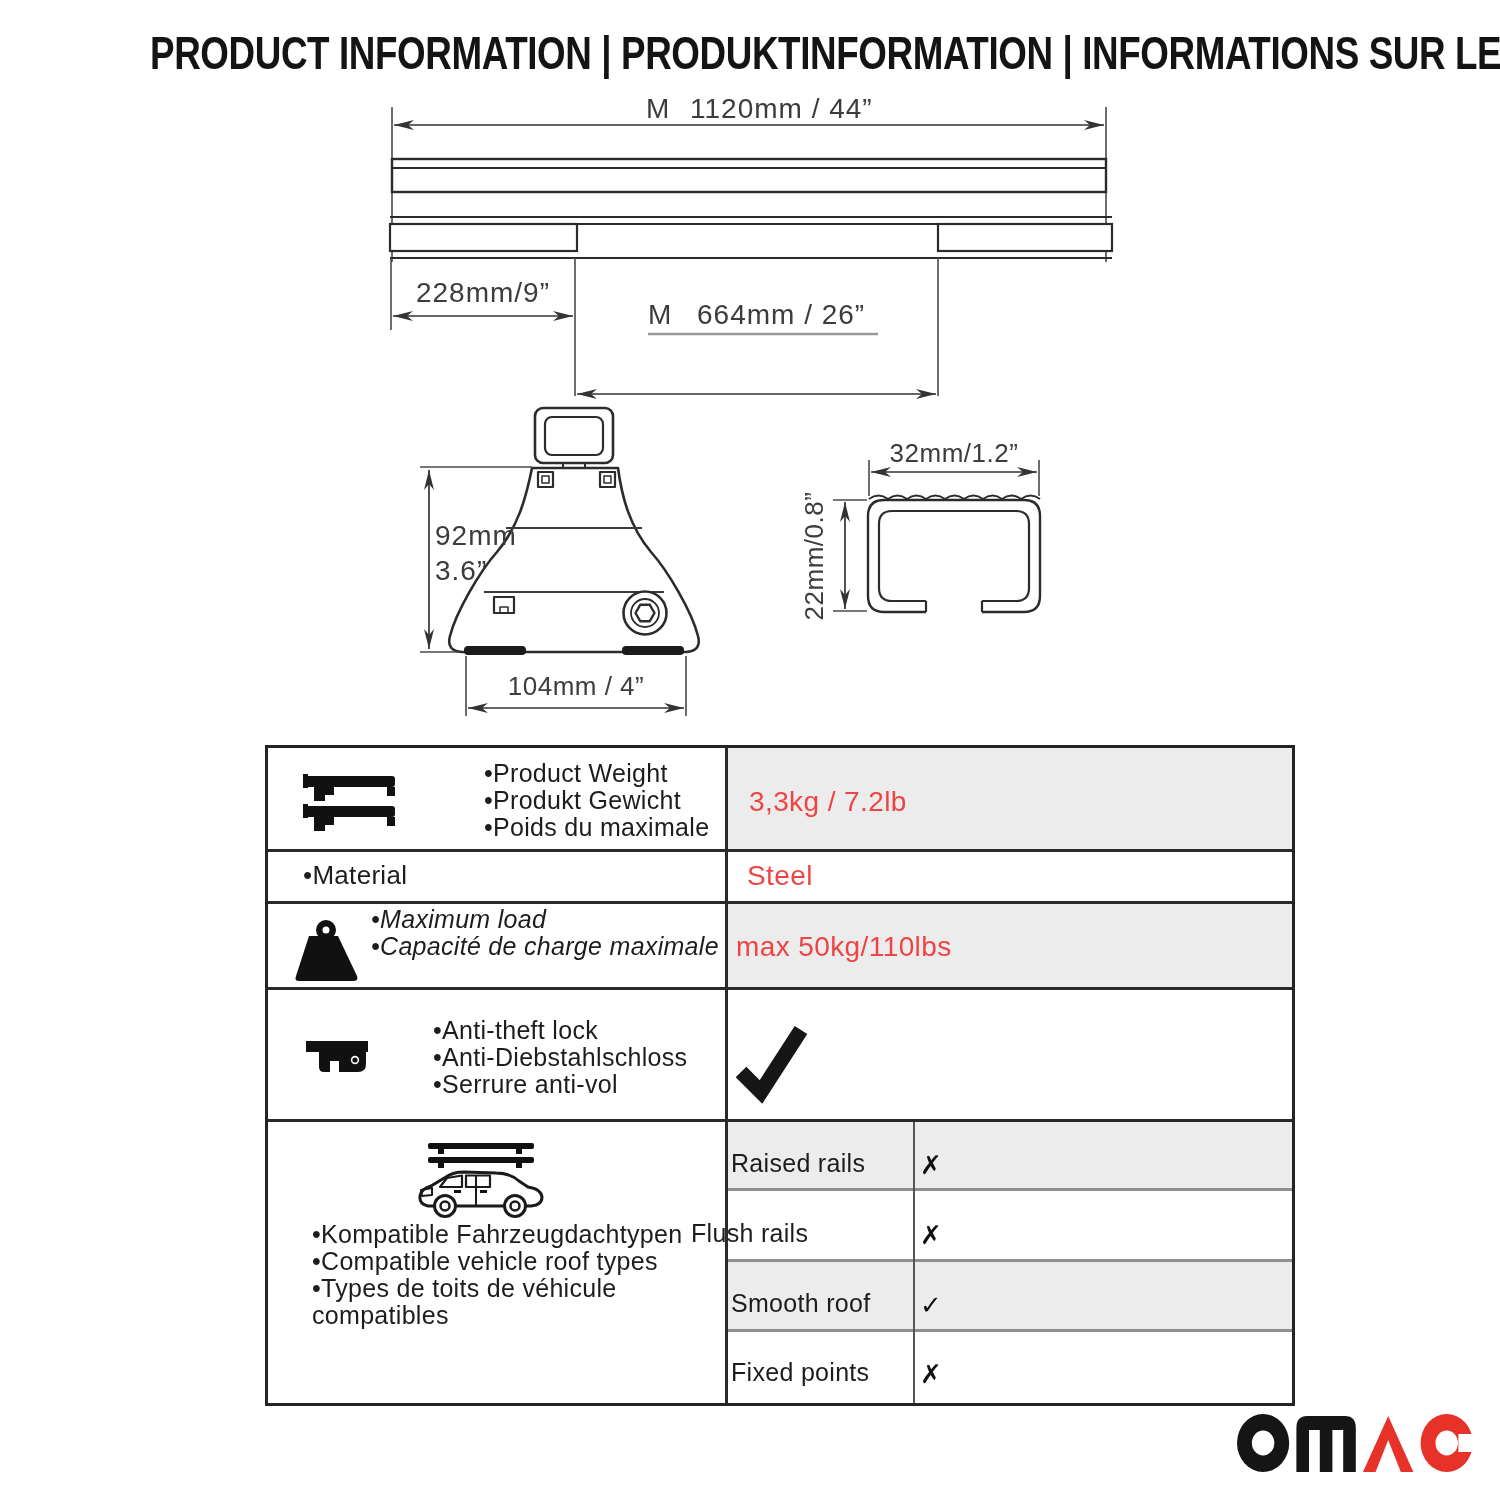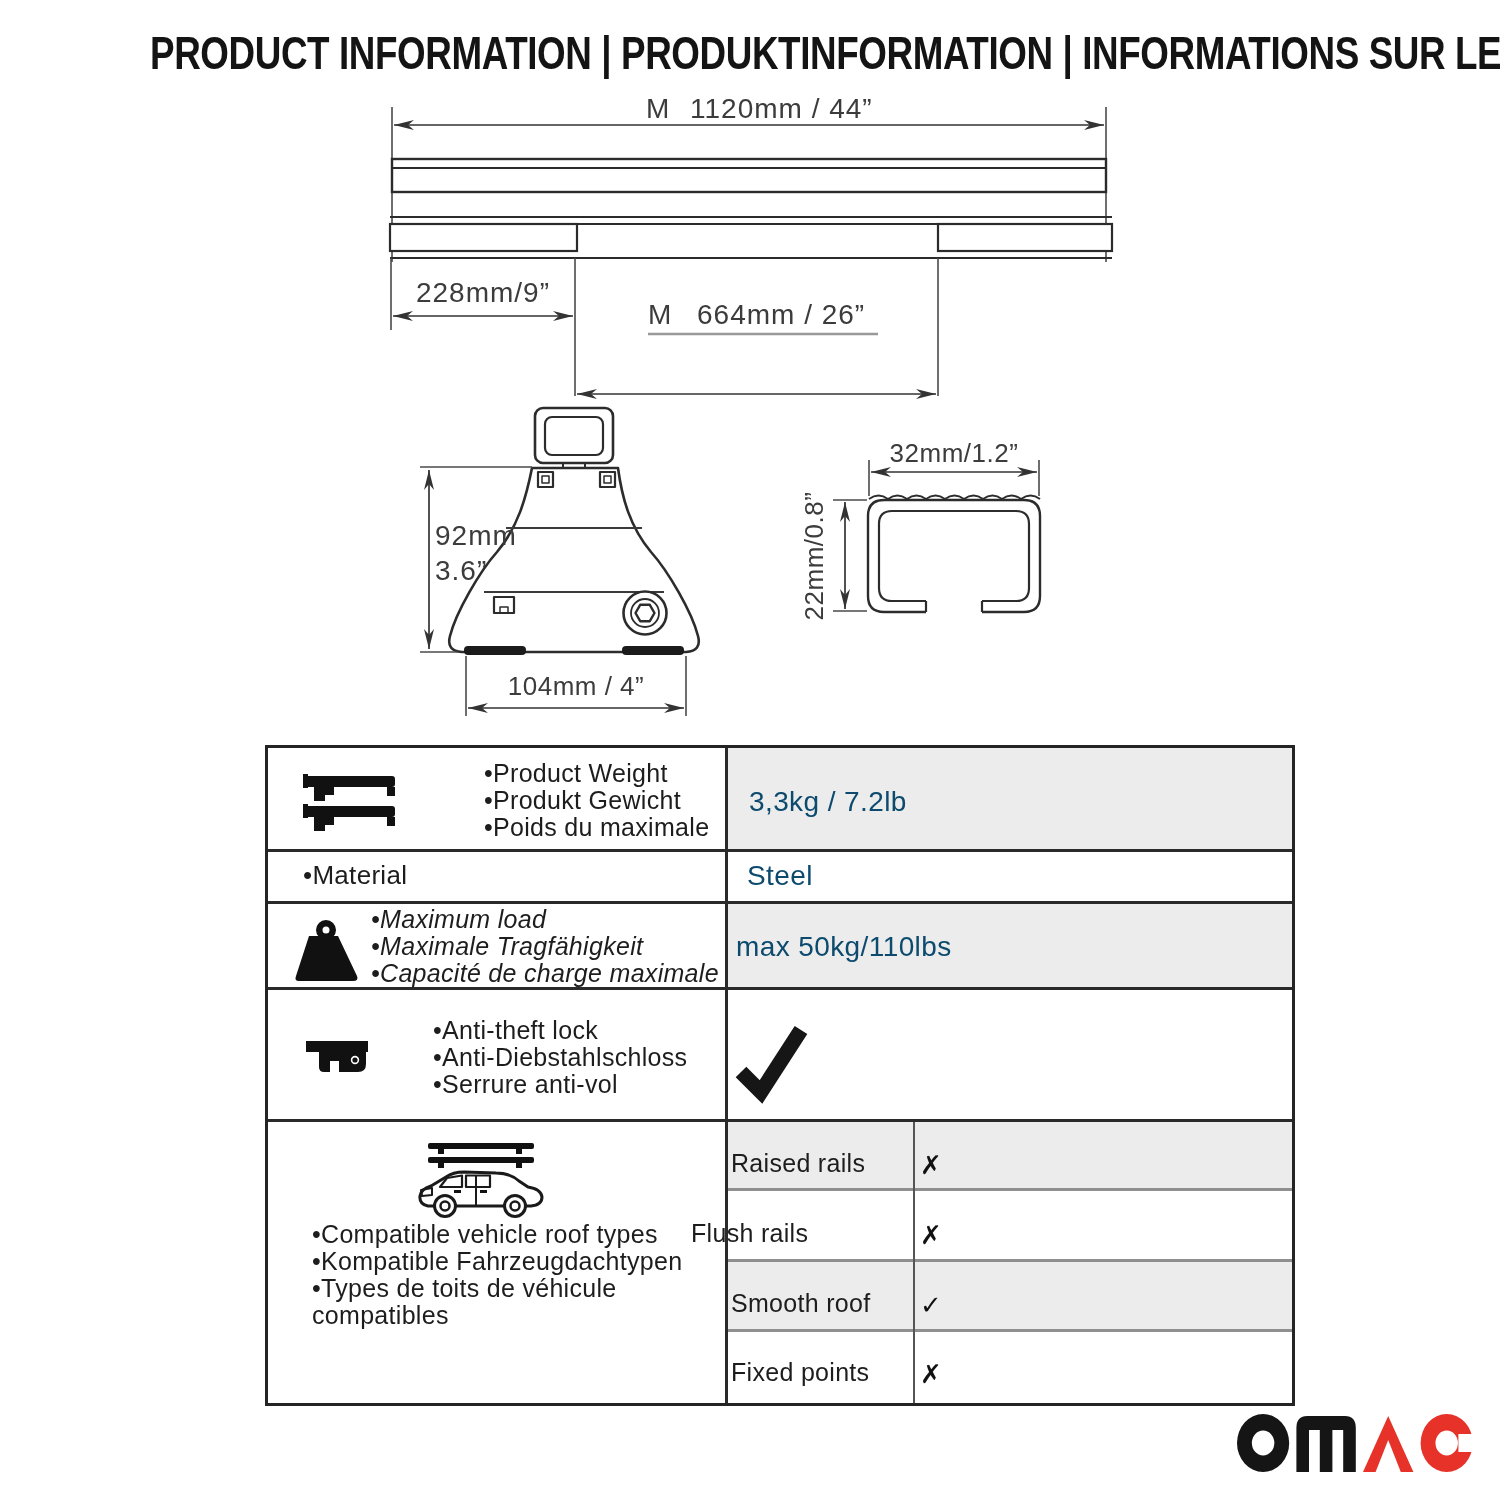--- a/index.html
+++ b/index.html
@@ -9,21 +9,21 @@
   .title{top:26px;left:0;width:1500px;text-align:center;font-size:46px;font-weight:bold;
          color:#141414;letter-spacing:-0.5px;transform:scaleX(0.80);transform-origin:center;
          white-space:nowrap;}
   .cell-bg{background:#ececec;}
   .hline{background:#2a2a2a;height:3px;}
   .subhline{background:#8f8f8f;height:3px;}
   .vline{background:#2a2a2a;width:3px;}
   .subvline{background:#555;width:2px;}
   .outer-border{border:3px solid #242424;}
   .lbl{font-size:25px;line-height:27px;letter-spacing:0.3px;color:#1d1d1d;white-space:pre;}
-  .val{font-size:28px;letter-spacing:0.4px;color:#0c4a6e;white-space:pre;}
+  .val{font-size:28px;letter-spacing:0.4px;color:#ef4444;white-space:pre;}
   .sublbl{font-size:25px;letter-spacing:0.3px;color:#1d1d1d;white-space:pre;}
   .subval{font-size:26px;color:#111;white-space:pre;}
   svg text{font-family:"Liberation Sans",sans-serif;}
   .dimtext{font-size:28px;fill:#3c3c3c;letter-spacing:1px;}
   .dimtext-s{font-size:26px;fill:#3c3c3c;letter-spacing:0.5px;}
 </style>
 </head>
 <body>
 
 <div class="page">
@@ -53,34 +53,33 @@
       <div class="lbl">•Produkt Gewicht</div>
       <div class="lbl">•Poids du maximale</div>
     </div>
     <div class="abs val" style="left:749px;top:786px;">3,3kg / 7.2lb</div>
 
     <div class="abs lbl" style="left:303px;top:862px;font-size:26px;">•Material</div>
     <div class="abs val" style="left:747px;top:860px;">Steel</div>
 
     <div class="abs" style="left:371px;top:906px;font-style:italic;">
       <div class="lbl">•Maximum load</div>
-      <div class="lbl">•Maximale Tragfähigkeit</div>
       <div class="lbl">•Capacité de charge maximale</div>
     </div>
     <div class="abs val" style="left:736px;top:931px;">max 50kg/110lbs</div>
 
     <div class="abs" style="left:433px;top:1017px;">
       <div class="lbl">•Anti-theft lock</div>
       <div class="lbl">•Anti-Diebstahlschloss</div>
       <div class="lbl">•Serrure anti-vol</div>
     </div>
 
     <div class="abs" style="left:312px;top:1221px;">
+      <div class="lbl">•Kompatible Fahrzeugdachtypen</div>
       <div class="lbl">•Compatible vehicle roof types</div>
-      <div class="lbl">•Kompatible Fahrzeugdachtypen</div>
       <div class="lbl">•Types de toits de véhicule</div>
       <div class="lbl">compatibles</div>
     </div>
 
     <div class="abs sublbl" style="left:731px;top:1149px;text-align:center;">Raised rails</div>
     <div class="abs subval" style="left:920px;top:1150px;">✗</div>
     <div class="abs sublbl" style="left:691px;top:1219px;">Flush rails</div>
     <div class="abs subval" style="left:920px;top:1220px;">✗</div>
     <div class="abs sublbl" style="left:731px;top:1289px;">Smooth roof</div>
     <div class="abs subval" style="left:920px;top:1290px;">✓</div>

